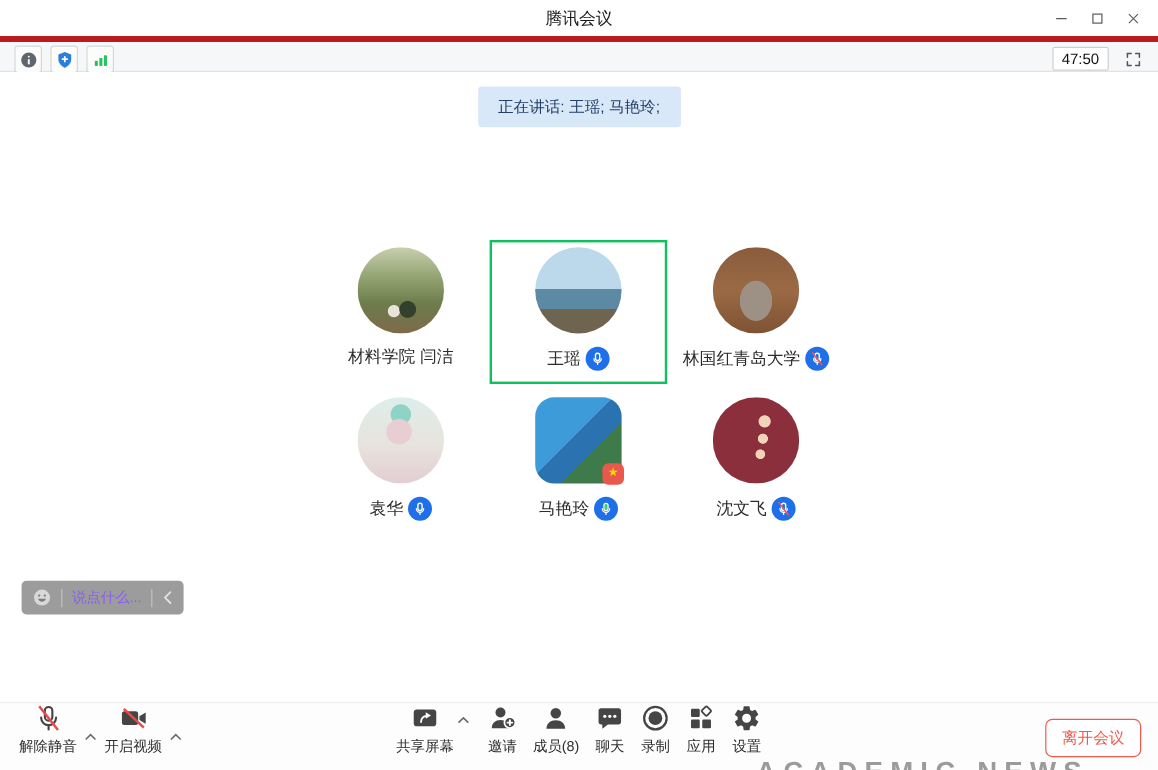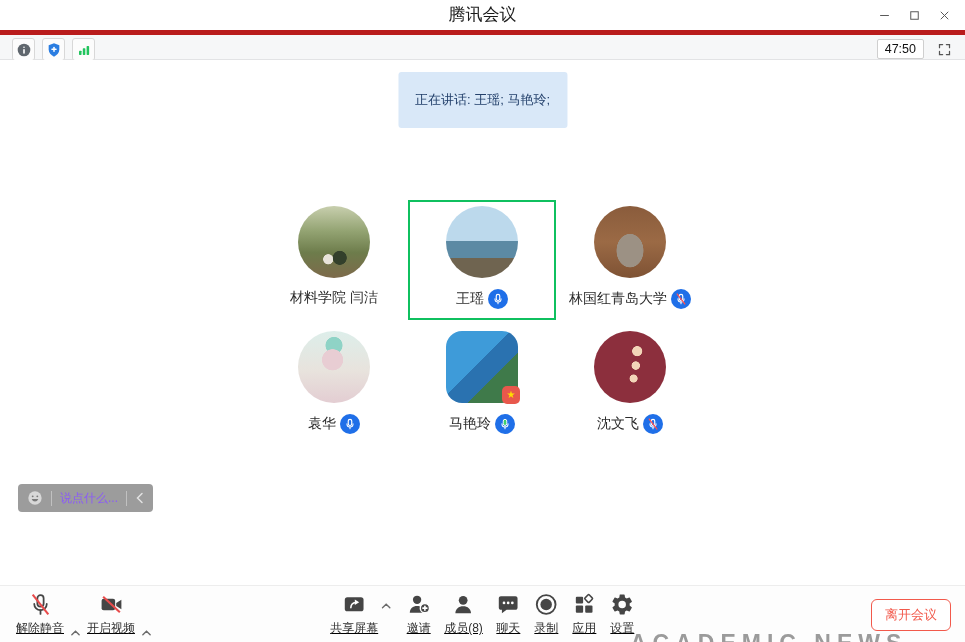--- a/index.html
+++ b/index.html
@@ -6,42 +6,42 @@
   html,body { background:#ddd; }
   body { font-family:"Liberation Sans","DejaVu Sans",sans-serif; }
   .app {
     position:relative; width:965px; height:642px; background:#fff;
     overflow:hidden; box-shadow:inset 0 0 0 1px #e3e3e3;
   }
 
   
   .titlebar { position:absolute; left:0; top:0; width:965px; height:30px; background:#fff; }
   .title { position:absolute; left:0; right:0; top:0; height:30px; line-height:30px;
-           text-align:center; font-size:17px; color:#1a1a1a; }
+           text-align:center; font-size:14px; color:#1a1a1a; }
   .win-controls { position:absolute; right:6px; top:0; height:30px; display:flex; align-items:center; }
   .win-btn { width:30px; height:28px; display:flex; align-items:center; justify-content:center; cursor:pointer; }
   .win-btn svg { width:15px; height:15px; }
 
   
   .subbar { position:absolute; left:0; top:30px; width:965px; height:30px;
             background:#f6f7f8; border-top:5px solid #b91c1c; border-bottom:1px solid #e2e3e5; }
   .subbar-left { position:absolute; left:12px; top:3px; display:flex; gap:7px; }
   .sq-btn { width:23px; height:23px; background:#fcfcfc; border:1px solid #d8d8d8; border-radius:3px;
             display:flex; align-items:center; justify-content:center; cursor:pointer; }
   .sq-btn svg { width:16px; height:16px; }
   .subbar-right { position:absolute; right:10px; top:3px; display:flex; align-items:center; gap:9px; }
   .timer { background:#fff; border:1px solid #cfcfcf; border-radius:2px; padding:2px 7px;
            font-size:12.5px; color:#111; }
   .fullscreen-btn { width:22px; height:22px; display:flex; align-items:center; justify-content:center; cursor:pointer; }
   .fullscreen-btn svg { width:15px; height:15px; }
 
   
   .stage { position:absolute; left:0; top:60px; width:965px; height:525px; background:#fff; }
   .banner { position:absolute; left:50%; transform:translateX(-50%); top:12px;
-            background:#d9e8f8; color:#23406b; font-size:13px; padding:19px 17px; border-radius:3px; }
+            background:#d9e8f8; color:#23406b; font-size:13px; padding:8px 17px; border-radius:3px; }
 
   
   .grid { position:absolute; left:112px; top:140px; width:740px; }
   .grid-row { display:flex; justify-content:center; }
   .grid-row + .grid-row { margin-top:5px; }
   .tile { width:148px; height:120px; display:flex; flex-direction:column; align-items:center;
           padding-top:4px; border:2px solid transparent; cursor:pointer; }
   .tile.active { border-color:#0fc05f;text-align:center; }
   .avatar-wrap { position:relative; width:72px; height:72px; }
   .avatar { width:72px; height:72px; border-radius:50%; }
@@ -102,21 +102,21 @@
     background:rgba(96,96,96,0.62); display:flex; align-items:center; padding:0 9px; gap:8px; }
   .chat-pill .divider { width:1px; height:15px; background:rgba(255,255,255,0.38); }
   .chat-pill .hint { font-size:12px; color:#8b5cf6; }
   .emoji-btn, .collapse-btn { display:flex; align-items:center; justify-content:center; cursor:pointer; }
   .emoji-btn svg { width:16px; height:16px; }
   .collapse-btn svg { width:9px; height:12px; }
 
   
   .toolbar { position:absolute; left:0; bottom:0; width:965px; height:57px;
              background:#fdfdfd; border-top:1px solid #ededed; }
-  .tb-group { position:absolute; top:6px; display:flex; align-items:flex-end;text-decoration:underline; }
+  .tb-group { position:absolute; top:0; display:flex; align-items:center; }
   .tb-left { left:16px; gap:4px; }
   .tb-center { left:50%; transform:translateX(-50%); gap:13px; }
   .tb-item { display:flex; flex-direction:column; align-items:center; gap:3px; cursor:pointer; }
   .tb-item svg.main { width:25px; height:25px; overflow:visible; }
   .tb-label { font-size:12px; color:#2e2e2e; white-space:nowrap; }
   .caret { width:11px; height:8px; margin:10px 2px 0 2px; cursor:pointer; flex:0 0 auto; }
   .leave-btn { position:absolute; right:14px; top:13px; background:#fff; border:1px solid #f2594b;
     color:#f2594b; font-size:13px; padding:6px 13px; border-radius:6px; cursor:pointer;
     font-family:inherit; }
 

